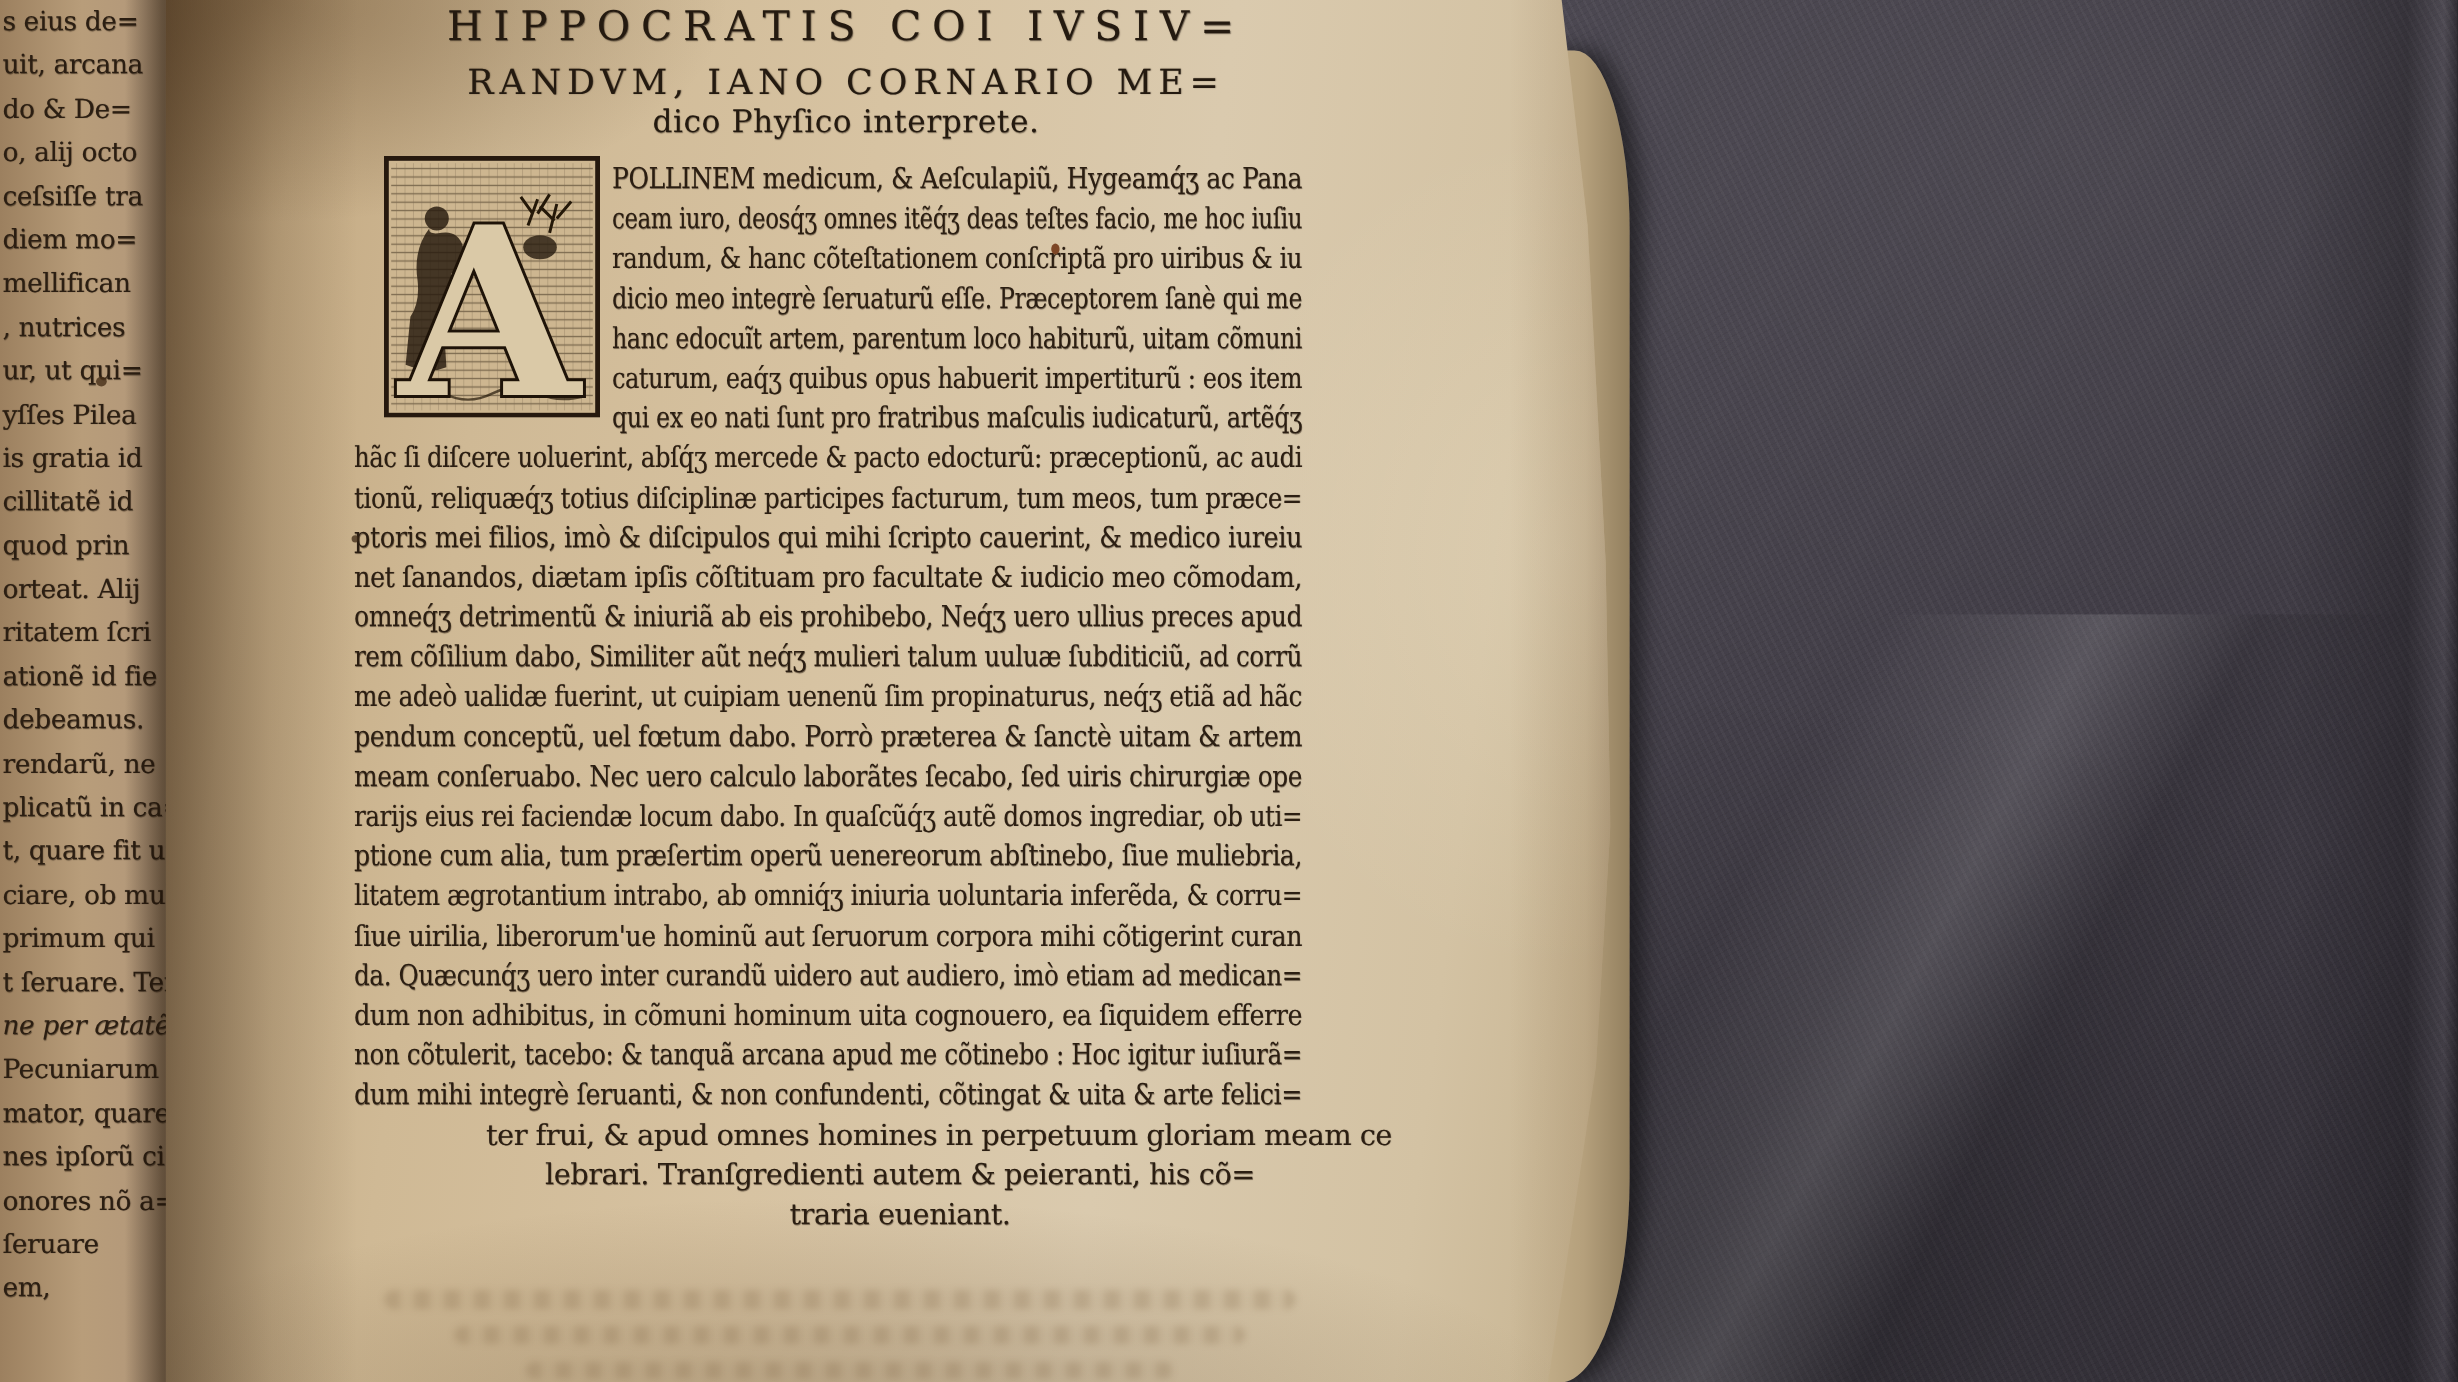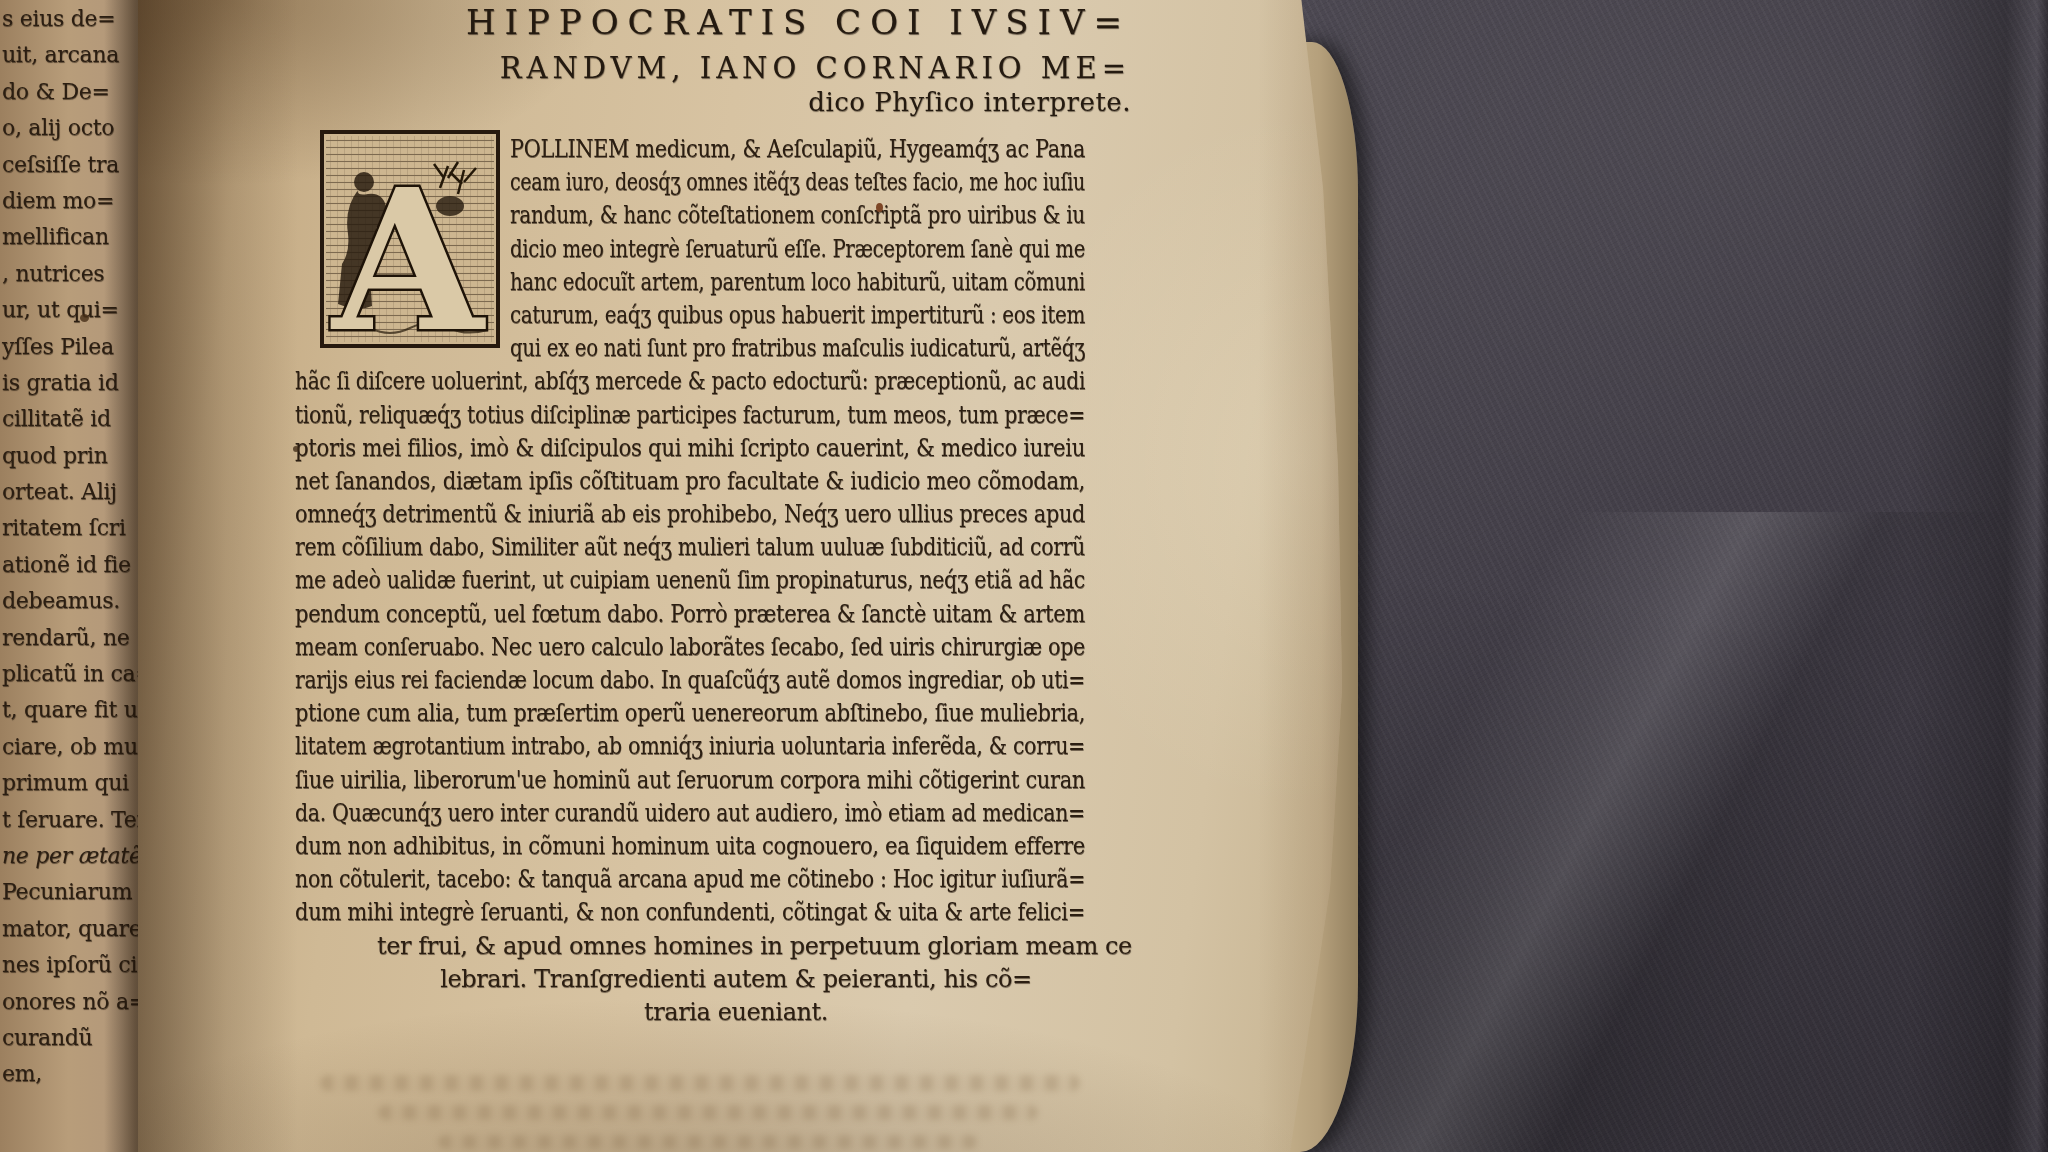--- a/index.html
+++ b/index.html
@@ -35,33 +35,33 @@
     background:
       radial-gradient(620px 300px at 7% 1%, rgba(70,45,20,.38), transparent 62%),
       radial-gradient(900px 280px at 45% 103%, rgba(95,70,40,.33), transparent 72%),
       radial-gradient(420px 500px at 96% 40%, rgba(255,248,228,.18), transparent 70%),
       linear-gradient(97deg,#aa8d66 0,#c5ab84 9%,#cfb995 22%,#d7c3a2 45%,#dacaae 66%,#d3c2a3 86%,#c5b28f 100%);}
   .page-left-shade{position:absolute;left:0;top:0;width:160px;height:100%;
     background:linear-gradient(90deg, rgba(46,28,12,.5), rgba(46,28,12,.16) 55%, transparent);}
   .page-edge-shade{position:absolute;right:0;top:0;width:90px;height:100%;
     background:linear-gradient(90deg, transparent, rgba(120,90,55,.18) 70%, rgba(90,62,35,.32));}
   
-  .title-block{position:absolute;left:163px;top:14px;width:830px;text-align:right;color:var(--ink_title);}
+  .title-block{position:absolute;left:152px;top:14px;width:830px;text-align:center;color:var(--ink_title);}
   .t1{font-size:34px;letter-spacing:9px;white-space:nowrap;text-shadow:.6px .8px 1px rgba(25,15,6,.6);}
   .t2{font-size:29px;letter-spacing:5px;white-space:nowrap;margin-top:9px;text-shadow:.5px .7px 1px rgba(25,15,6,.55);}
   .t3{font-size:26px;letter-spacing:.5px;white-space:nowrap;margin-top:2px;text-shadow:.4px .6px .9px rgba(25,15,6,.5);}
   
   .dropcap{position:absolute;left:182px;top:142px;width:180px;height:218px;}
   
   .body-lines{position:absolute;left:157px;top:145px;width:800px;line-height:33.2px;font-size:24px;
     letter-spacing:-.4px;color:var(--ink);}
   .bline{height:33.2px;white-space:nowrap;text-shadow:.4px .5px .7px rgba(35,22,11,.55);}
   .bline .btext{display:inline-block;white-space:nowrap;transform-origin:0 62%;}
   .bline.indent{margin-left:215px;}
-  .bline.tail{text-align:center;margin-left:82px;}
+  .bline.tail{text-align:center;margin-left:110px;}
   
   .fleck{position:absolute;border-radius:50%;}
   .ghost{position:absolute;filter:blur(3px);opacity:.5;border-radius:8px;
     background:repeating-linear-gradient(90deg, rgba(123,96,63,.45) 0 13px, rgba(123,96,63,.08) 13px 25px);}
 </style>
 </head>
 <body>
 
 <div id="photo">
 
@@ -94,21 +94,21 @@
         <div class="lline"><span>plicatũ in ca=</span></div>
         <div class="lline"><span>t, quare fit ut</span></div>
         <div class="lline"><span>ciare, ob mul</span></div>
         <div class="lline"><span>primum qui</span></div>
         <div class="lline"><span>t ſeruare. Ter</span></div>
         <div class="lline italic"><span>ne per ætatẽ</span></div>
         <div class="lline"><span>Pecuniarum</span></div>
         <div class="lline"><span>mator, quare</span></div>
         <div class="lline"><span>nes ipſorũ ci=</span></div>
         <div class="lline"><span>onores nõ a=</span></div>
-        <div class="lline"><span>curandũ</span></div>
+        <div class="lline"><span>ſeruare</span></div>
         <div class="lline"><span>em,</span></div>
       </div>
     <div class="fleck" style="left:80px;top:314px;width:9px;height:8px;background:rgba(70,46,24,.8);"></div>
   </div>
 
   <div class="gutter"></div>
 
   <div class="page">
     <div class="page-left-shade"></div>
     <div class="page-edge-shade"></div>

